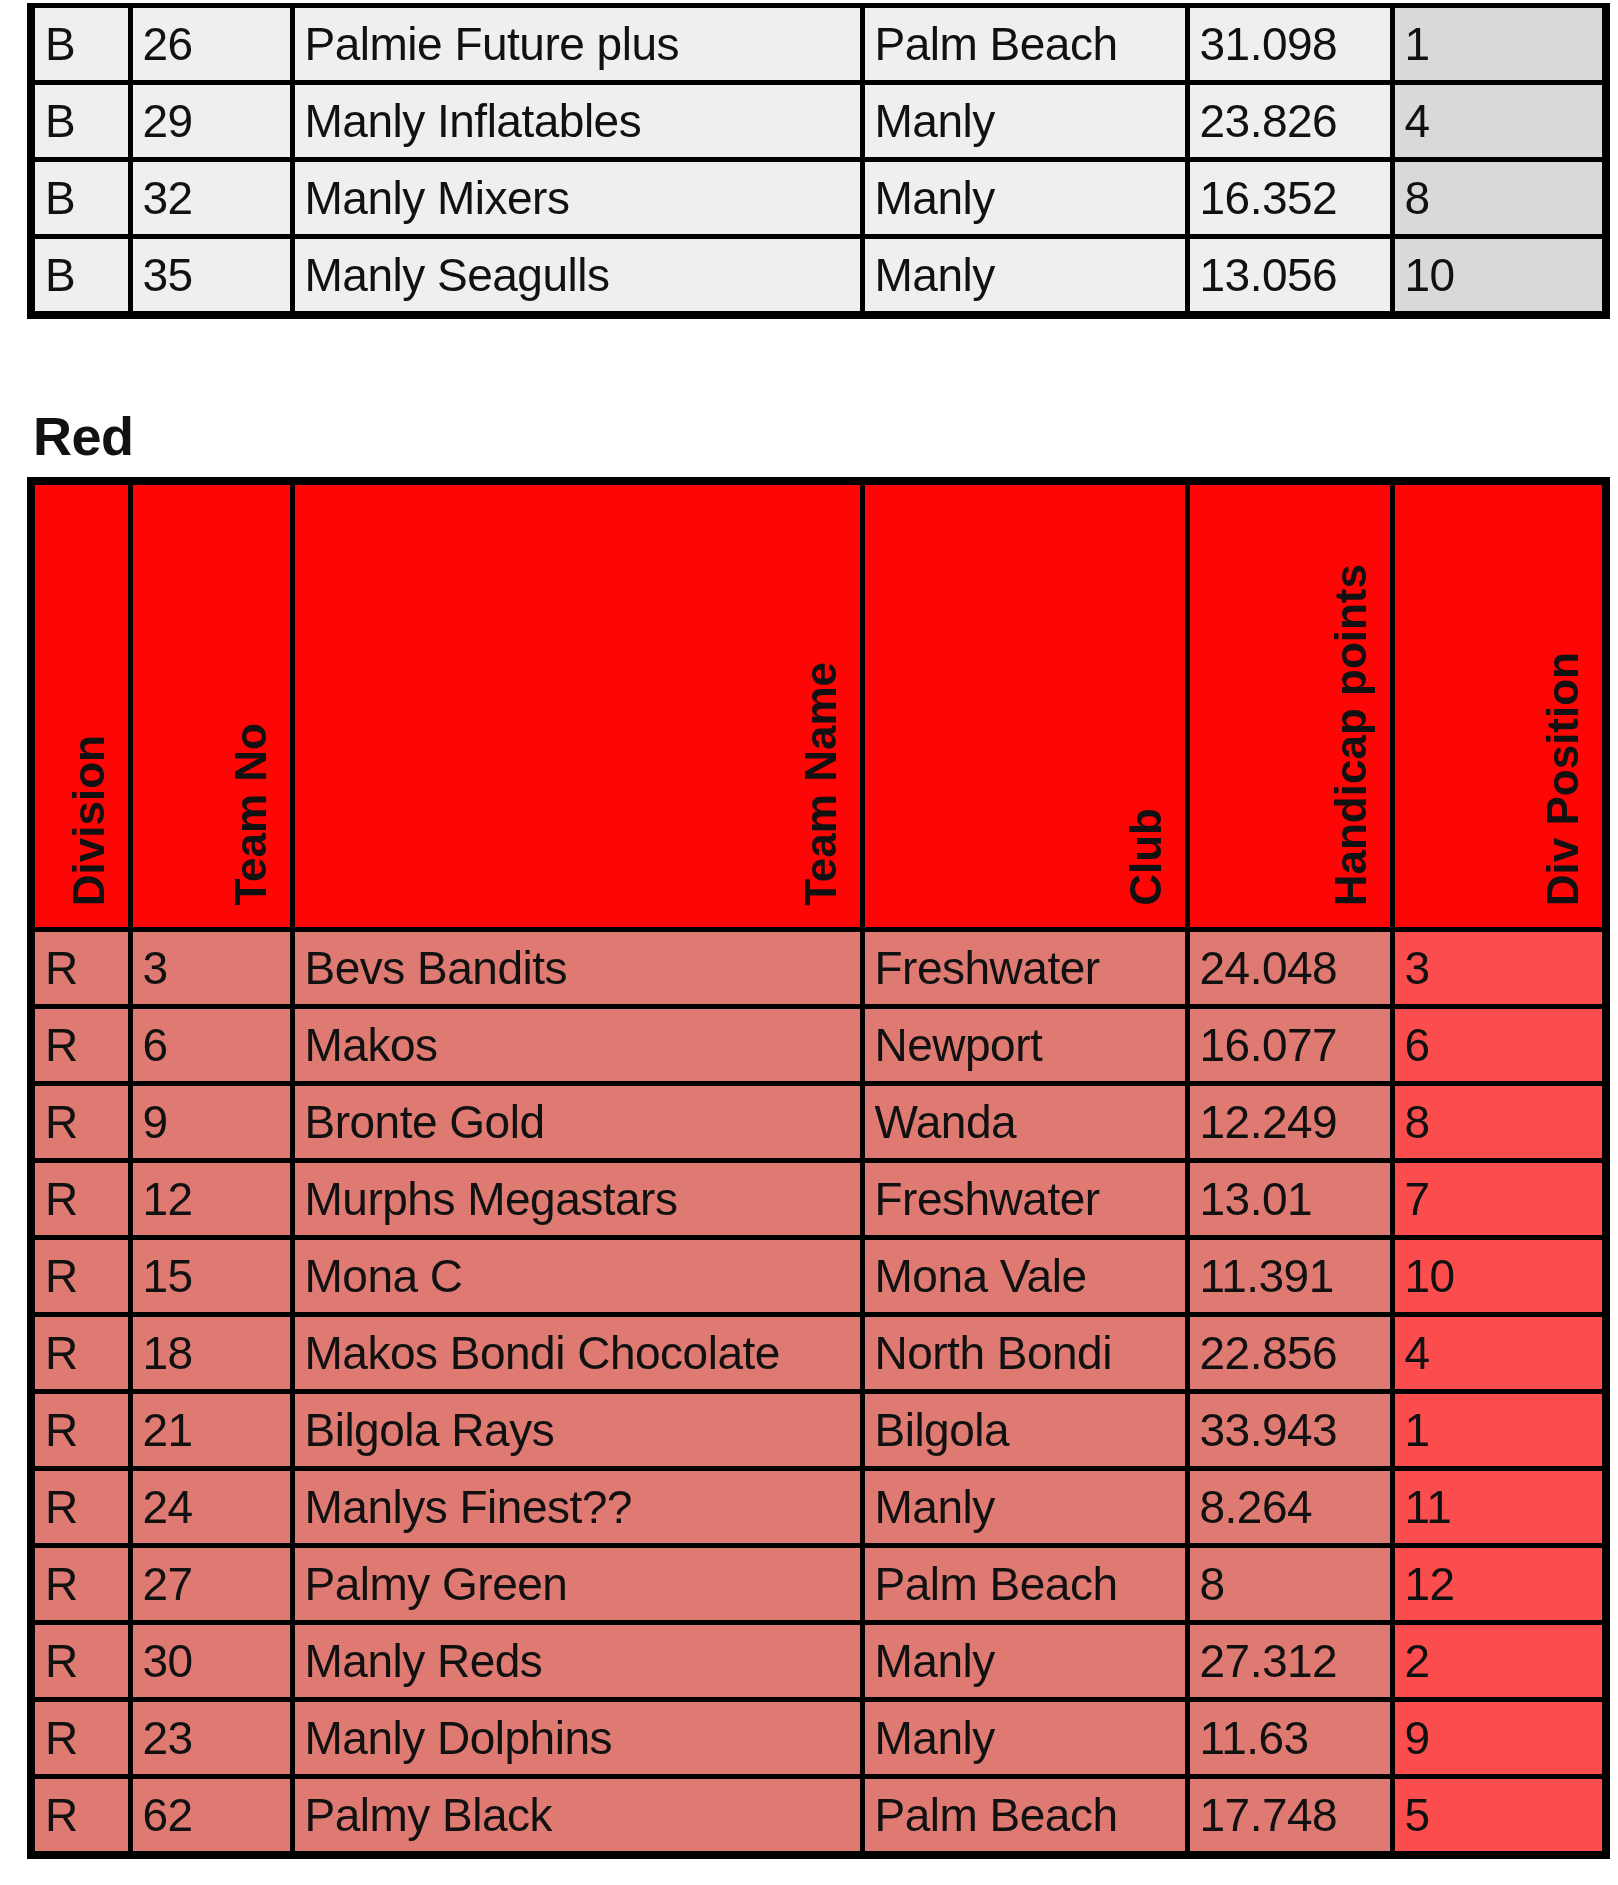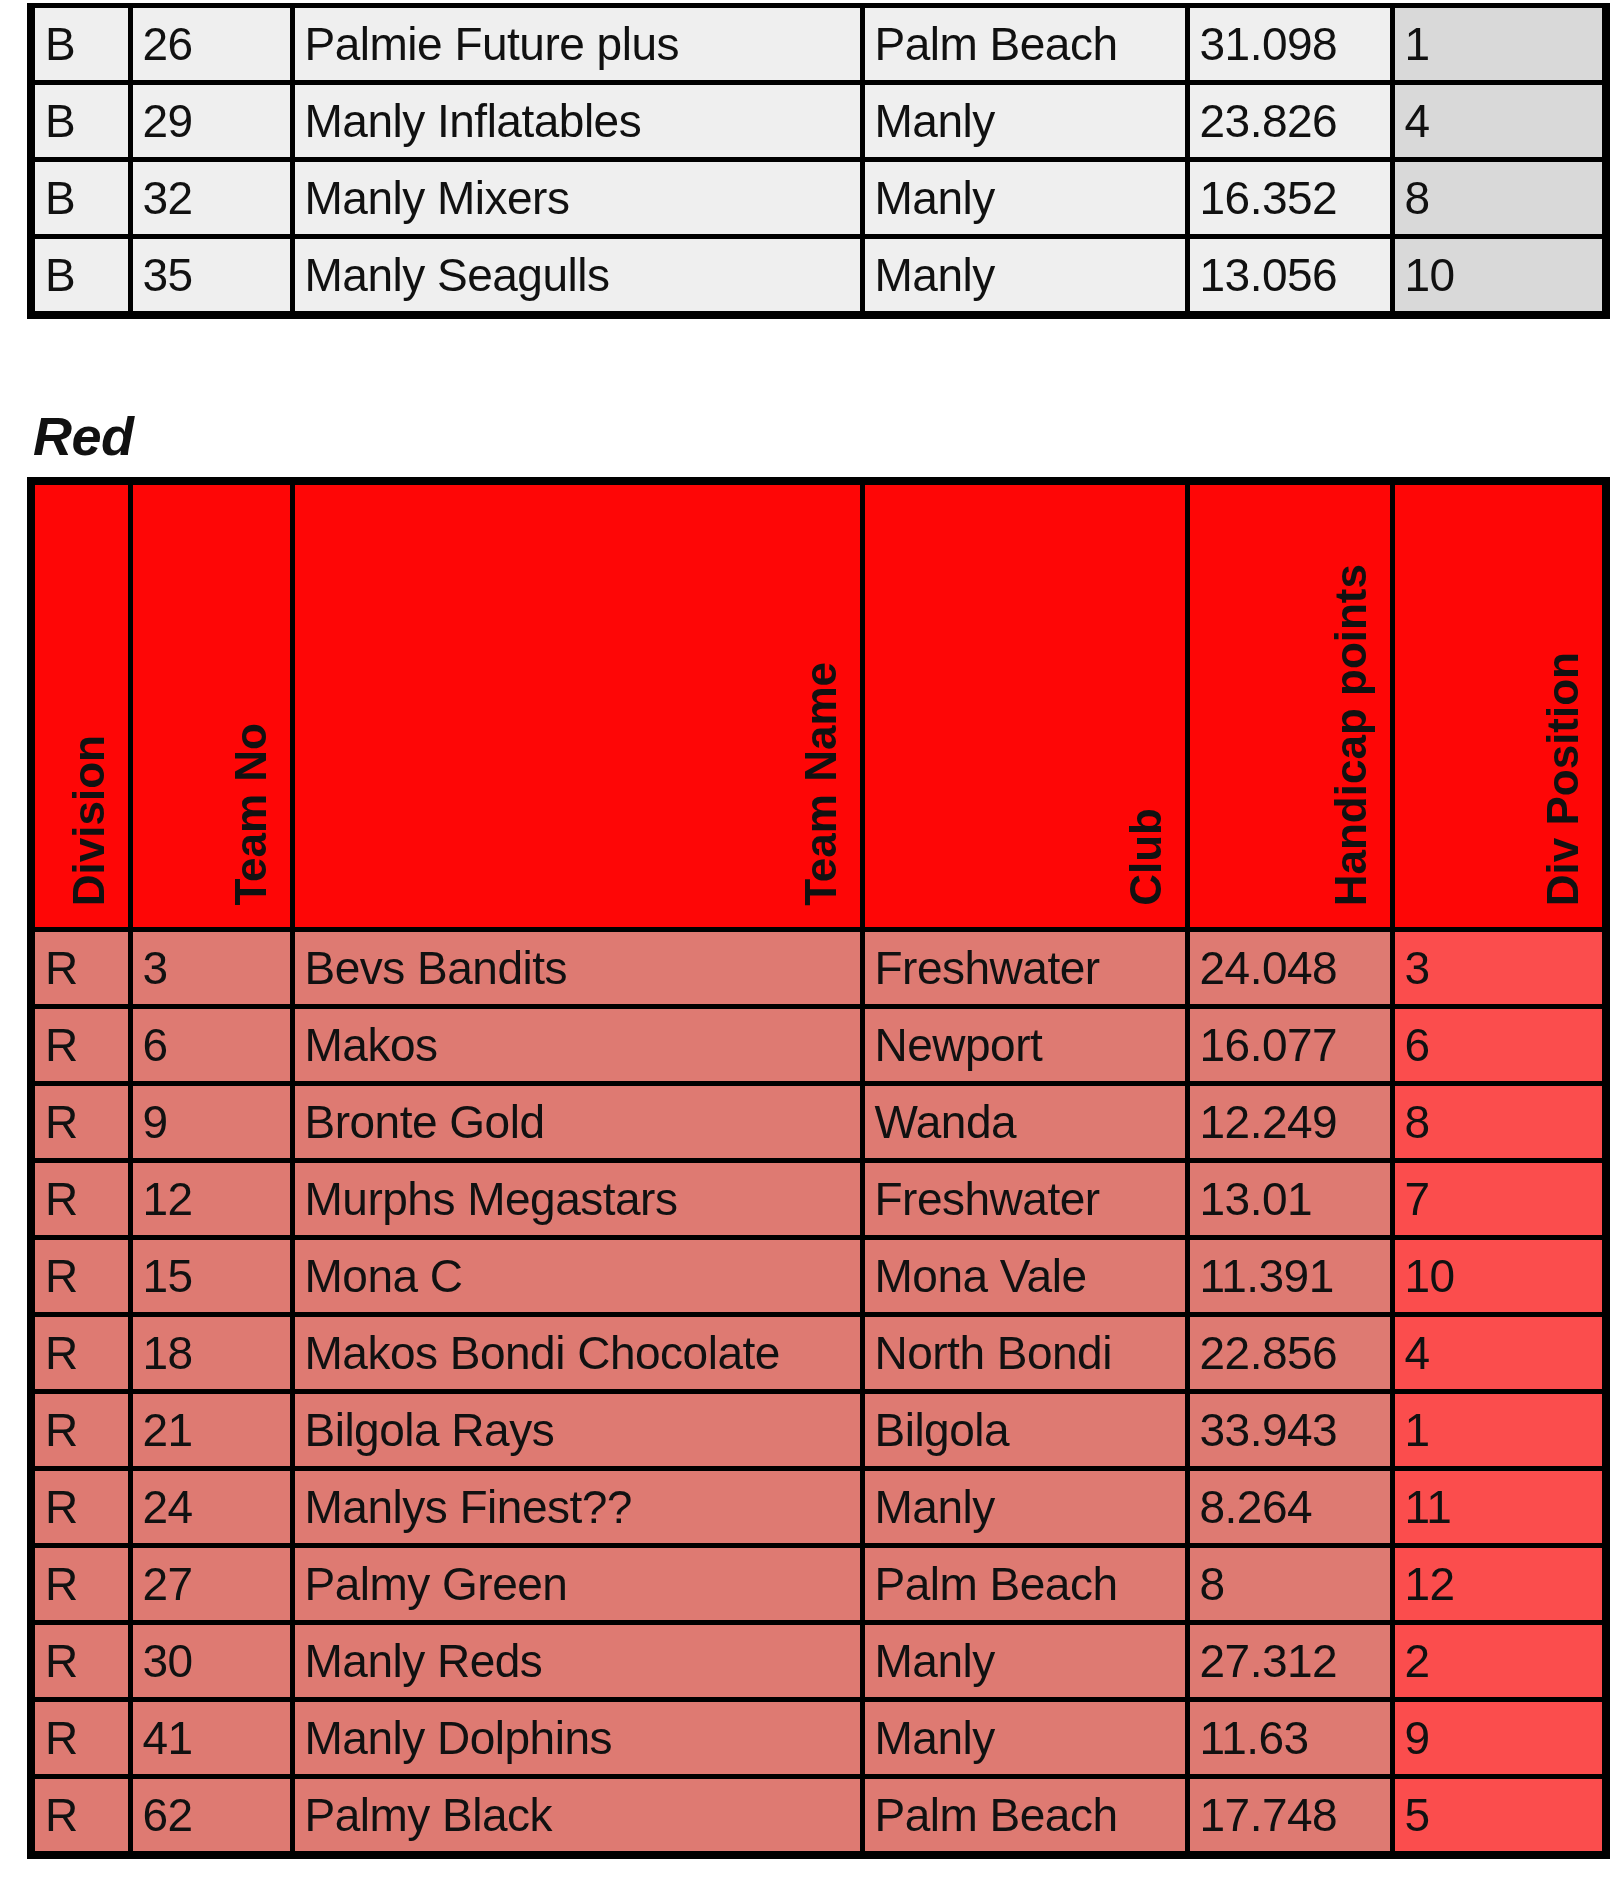--- a/index.html
+++ b/index.html
@@ -39,21 +39,20 @@
   table.b-table{border-top-width:5px;}
   table.b-table td{background:var(--b-body-bg);}
   table.b-table td.dp{background:var(--b-dp-bg);}
   td.num{text-align:left;}
   td.txt{text-align:left;}
   .section-title{
     font-size:54px;
     font-weight:bold;
     letter-spacing:-0.5px;
     margin:86px 6px 10px 6px;
-    font-style:italic;
   }
   table.red-table thead td{
     background:var(--red-header-bg);
     height:432px;
     vertical-align:bottom;
     text-align:right;
     padding:0 14px 10px 0;
   }
   table.red-table tbody td{background:var(--red-body-bg);}
   table.red-table tbody td.dp{background:var(--red-dp-bg);}
@@ -214,21 +213,21 @@
         <tr>
           <td class="txt">R</td>
           <td class="num">30</td>
           <td class="txt">Manly Reds</td>
           <td class="txt">Manly</td>
           <td class="num">27.312</td>
           <td class="num dp">2</td>
         </tr>
         <tr>
           <td class="txt">R</td>
-          <td class="num">41</td>
+          <td class="num">23</td>
           <td class="txt">Manly Dolphins</td>
           <td class="txt">Manly</td>
           <td class="num">11.63</td>
           <td class="num dp">9</td>
         </tr>
         <tr>
           <td class="txt">R</td>
           <td class="num">62</td>
           <td class="txt">Palmy Black</td>
           <td class="txt">Palm Beach</td>

